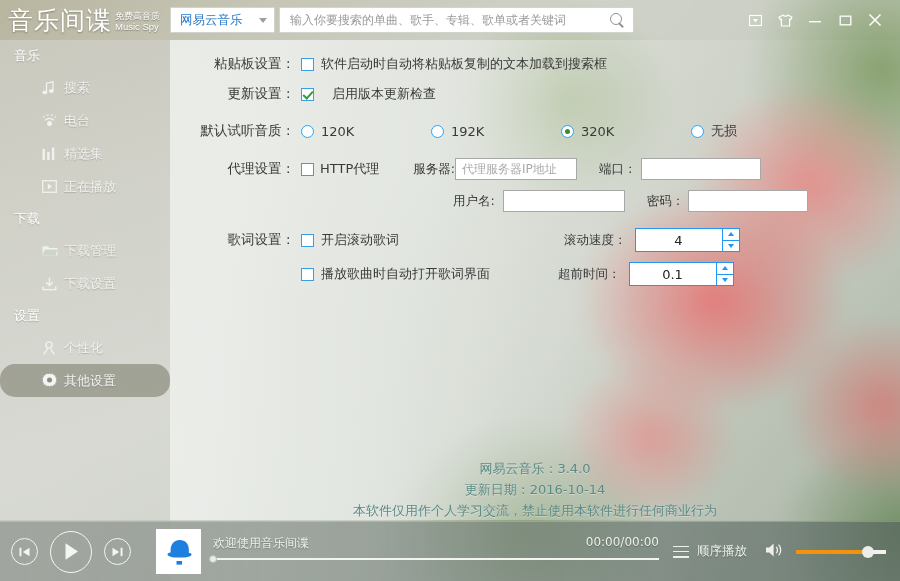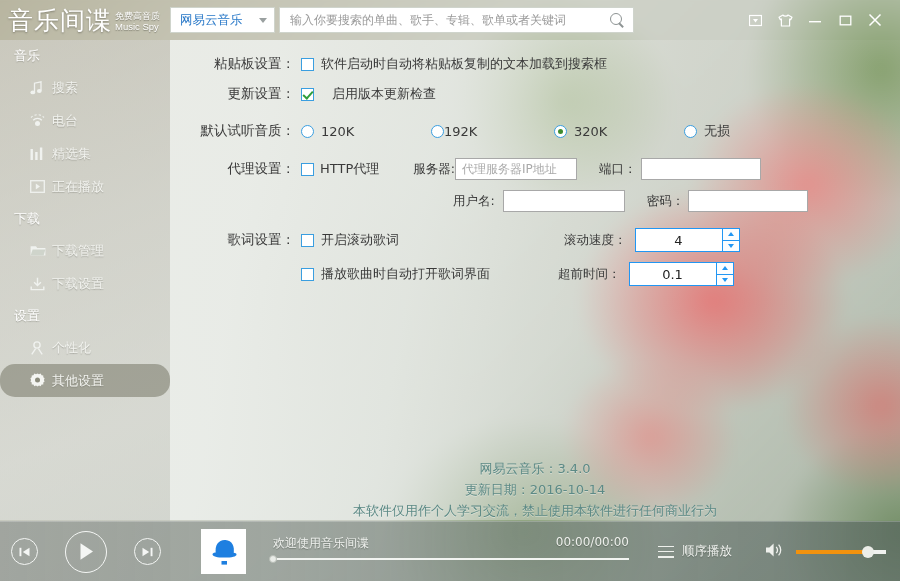--- a/index.html
+++ b/index.html
@@ -86,21 +86,21 @@
   .wc svg { display: block; }
 
   
   #sidebar {
     position: absolute; left: 0; top: 40px; width: 170px; height: 549px;
     background: linear-gradient(160deg, rgba(176,172,156,0.55) 0%, rgba(190,189,178,0.55) 35%, rgba(196,197,188,0.5) 70%, rgba(186,190,180,0.5) 100%);
   }
   .side-group { font-size: 13px; color: #ffffff; padding: 7px 0 6px 14px;
     text-shadow: 0 1px 1px rgba(90,90,80,0.35); font-family: "DejaVu Sans", sans-serif; }
   .side-item {
-    height: 33px; display: flex; align-items: center; padding-left: 30px;
+    height: 33px; display: flex; align-items: center; padding-left: 42px;
     font-size: 13px; color: #f2f3ef; cursor: pointer;
     text-shadow: 0 1px 1px rgba(90,90,80,0.35); font-family: "DejaVu Sans", sans-serif;
   }
   .side-item.active { background: rgba(124,124,108,0.58); border-radius: 15px; }
   .side-item .ico { width: 22px; display: inline-flex; align-items: center; justify-content: flex-start; }
   .side-item .ico svg { display:block; }
 
   
   #content { position: absolute; left: 170px; top: 40px; width: 730px; height: 480px; }
   .row { display: flex; align-items: center; }
@@ -148,21 +148,20 @@
   #verblock div { font-size: 13px; color: #5c8a86; line-height: 21px; font-family: "DejaVu Sans", sans-serif;
     text-shadow: 0 1px 0 rgba(255,255,255,0.35); }
 
   
   #player {
     position: absolute; left: 0; top: 521px; width: 900px; height: 60px;
     background: linear-gradient(90deg, rgba(150,155,150,0.78) 0%, rgba(142,150,145,0.72) 30%,
                 rgba(120,132,126,0.66) 55%, rgba(96,110,104,0.64) 80%, rgba(86,100,95,0.66) 100%);
     display: flex; align-items: center;
     border-top: 1px solid rgba(255,255,255,0.22);
-    gap: 15px;
   }
   .pbtn { border: 1.6px solid #f4f6f4; border-radius: 50%; display: flex; align-items: center;
     justify-content: center; cursor: pointer; flex: none; }
   #prev, #next { width: 27px; height: 27px; }
   #play { width: 42px; height: 42px; }
 
   #cover { width: 45px; height: 45px; background: #ffffff; flex: none;
     display: flex; align-items: center; justify-content: center; }
 
   #track-area { flex: 1; margin-left: 12px; margin-right: 14px; position: relative; height: 42px; }
@@ -346,21 +345,21 @@
     <span class="ftext" style="margin-left:18px;">启用版本更新检查</span>
   </div>
 
   <div class="row" style="position:absolute; left:0; top:82px;">
     <span class="flabel" style="width:125px;">默认试听音质：</span>
 
     <span class="rbox" style="margin-left:6px;"></span>
     <span class="ftext" style="margin-left:7px; width:110px;">120K</span>
 
     <span class="rbox"></span>
-    <span class="ftext" style="width:110px;">192K</span>
+    <span class="ftext" style="margin-left:7px; width:110px;">192K</span>
 
     <span class="rbox sel"></span>
     <span class="ftext" style="margin-left:7px; width:110px;">320K</span>
 
     <span class="rbox"></span>
     <span class="ftext" style="margin-left:7px;">无损</span>
   </div>
 
   <div class="row" style="position:absolute; left:0; top:118px;">
     <span class="flabel" style="width:125px;">代理设置：</span>

